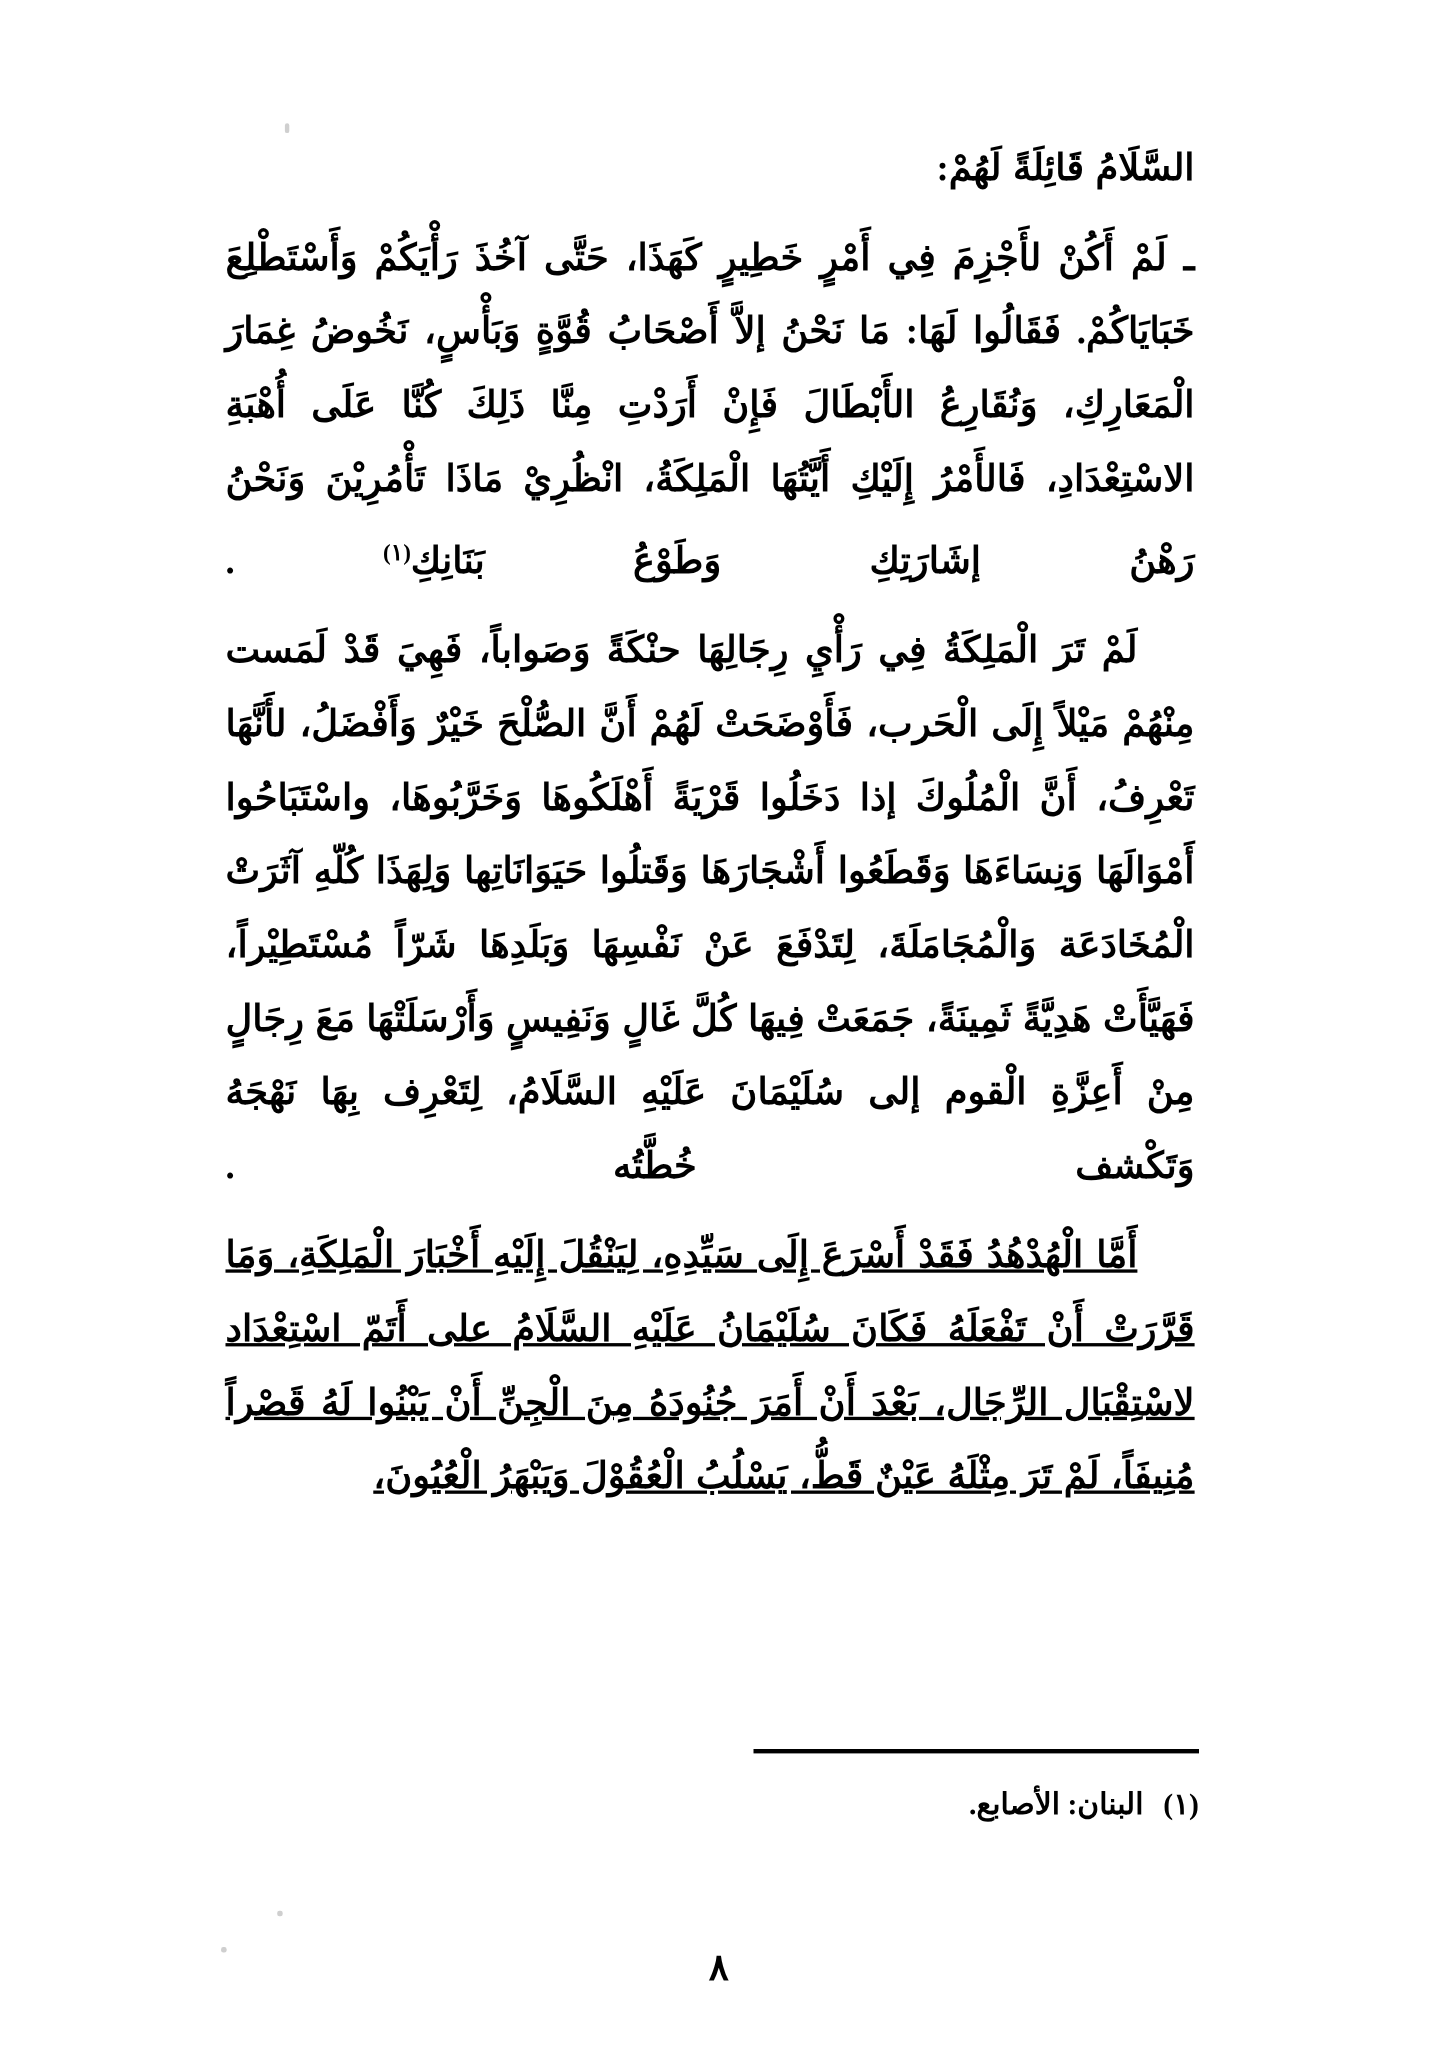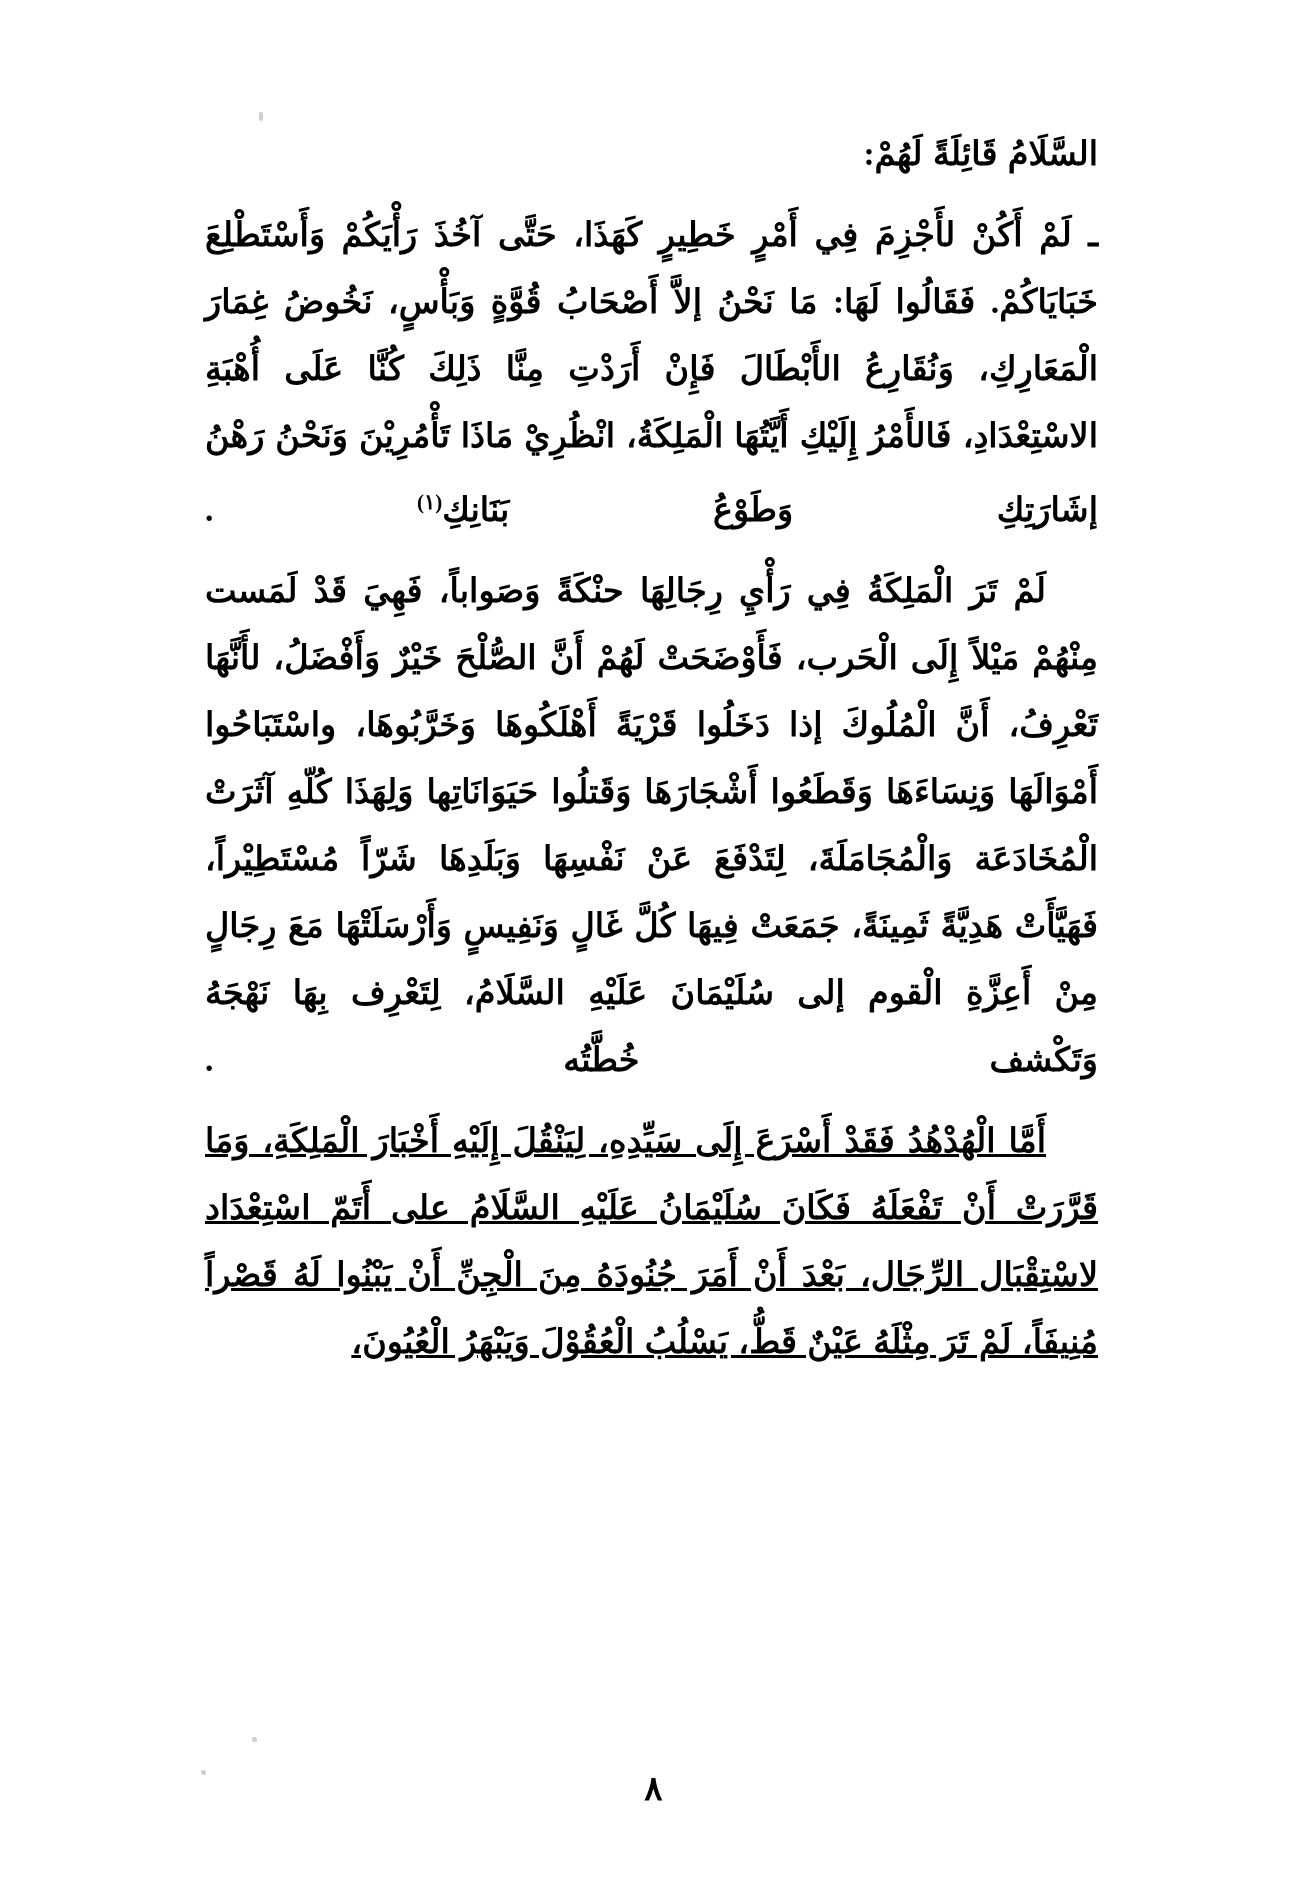--- a/index.html
+++ b/index.html
@@ -38,21 +38,21 @@
     top: 120px;
     direction: rtl;
     text-align: justify;
     text-align-last: justify;
   }
 
   .para {
     color: #000000;
     font-size: 33.5px;
     line-height: 67px;
-    margin: 0 4px 14px 0;
+    margin: 0 16px 14px 0;
     text-align: justify;
     text-align-last: justify;
     font-weight: 600;
     letter-spacing: 0.2px;
     word-spacing: 2px;
   }
   .para.lead-line {
     text-align: right;
     text-align-last: right;
   }
@@ -127,16 +127,22 @@
     <p class="para">
       <span>ـ لَمْ أَكُنْ لأَجْزِمَ فِي أَمْرٍ خَطِيرٍ كَهَذَا، حَتَّى آخُذَ رَأْيَكُمْ وَأَسْتَطْلِعَ خَبَايَاكُمْ. فَقَالُوا لَهَا: مَا نَحْنُ إلاَّ أَصْحَابُ قُوَّةٍ وَبَأْسٍ، نَخُوضُ غِمَارَ الْمَعَارِكِ، وَنُقَارِعُ الأَبْطَالَ فَإِنْ أَرَدْتِ مِنَّا ذَلِكَ كُنَّا عَلَى أُهْبَةِ الاسْتِعْدَادِ، فَالأَمْرُ إِلَيْكِ أَيَّتُهَا الْمَلِكَةُ، انْظُرِيْ مَاذَا تَأْمُرِيْنَ وَنَحْنُ رَهْنُ إشَارَتِكِ وَطَوْعُ بَنَانِكِ</span><span class="fnref">(١)</span><span> .</span>
     </p>
 
     <p class="para indent">لَمْ تَرَ الْمَلِكَةُ فِي رَأْيِ رِجَالِهَا حنْكَةً وَصَواباً، فَهِيَ قَدْ لَمَست مِنْهُمْ مَيْلاً إِلَى الْحَرب، فَأَوْضَحَتْ لَهُمْ أَنَّ الصُّلْحَ خَيْرٌ وَأَفْضَلُ، لأَنَّهَا تَعْرِفُ، أَنَّ الْمُلُوكَ إذا دَخَلُوا قَرْيَةً أَهْلَكُوهَا وَخَرَّبُوهَا، واسْتَبَاحُوا أَمْوَالَهَا وَنِسَاءَهَا وَقَطَعُوا أَشْجَارَهَا وَقَتلُوا حَيَوَانَاتِها وَلِهَذَا كُلّهِ آثَرَتْ الْمُخَادَعَة وَالْمُجَامَلَةَ، لِتَدْفَعَ عَنْ نَفْسِهَا وَبَلَدِهَا شَرّاً مُسْتَطِيْراً، فَهَيَّأَتْ هَدِيَّةً ثَمِينَةً، جَمَعَتْ فِيهَا كُلَّ غَالٍ وَنَفِيسٍ وَأَرْسَلَتْهَا مَعَ رِجَالٍ مِنْ أَعِزَّةِ الْقوم إلى سُلَيْمَانَ عَلَيْهِ السَّلَامُ، لِتَعْرِف بِهَا نَهْجَهُ وَتَكْشف خُطَّتُه .</p>
 
     <p class="para indent last-right">أَمَّا الْهُدْهُدُ فَقَدْ أَسْرَعَ إِلَى سَيِّدِهِ، لِيَنْقُلَ إِلَيْهِ أَخْبَارَ الْمَلِكَةِ، وَمَا قَرَّرَتْ أَنْ تَفْعَلَهُ فَكَانَ سُلَيْمَانُ عَلَيْهِ السَّلَامُ على أَتَمّ اسْتِعْدَاد لاسْتِقْبَال الرِّجَال، بَعْدَ أَنْ أَمَرَ جُنُودَهُ مِنَ الْجِنِّ أَنْ يَبْنُوا لَهُ قَصْراً مُنِيفَاً، لَمْ تَرَ مِثْلَهُ عَيْنٌ قَطُّ، يَسْلُبُ الْعُقُوْلَ وَيَبْهَرُ الْعُيُونَ،</p>
 
   </div>
 
+  <div class="footnote-zone">
+    <hr class="fn-rule">
+    <div class="fn-line">
+      <span class="fn-num">(١)</span><span>البنان: الأصابع.</span>
+    </div>
+  </div>
 
   <div class="page-number">٨</div>
 
 </div>
 
 </body></html>

